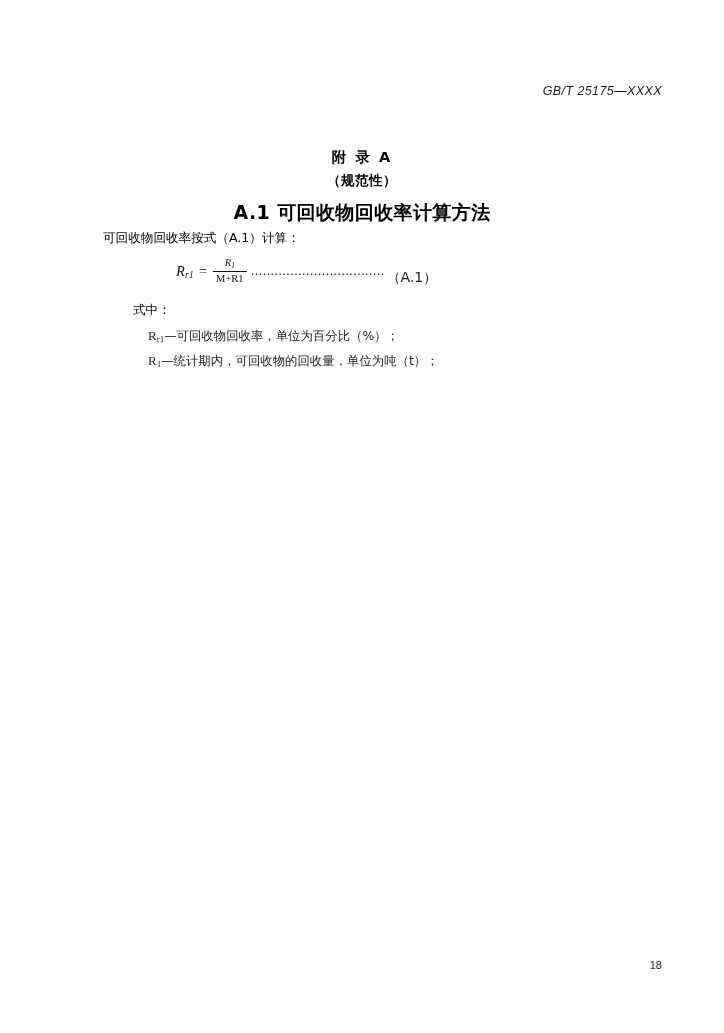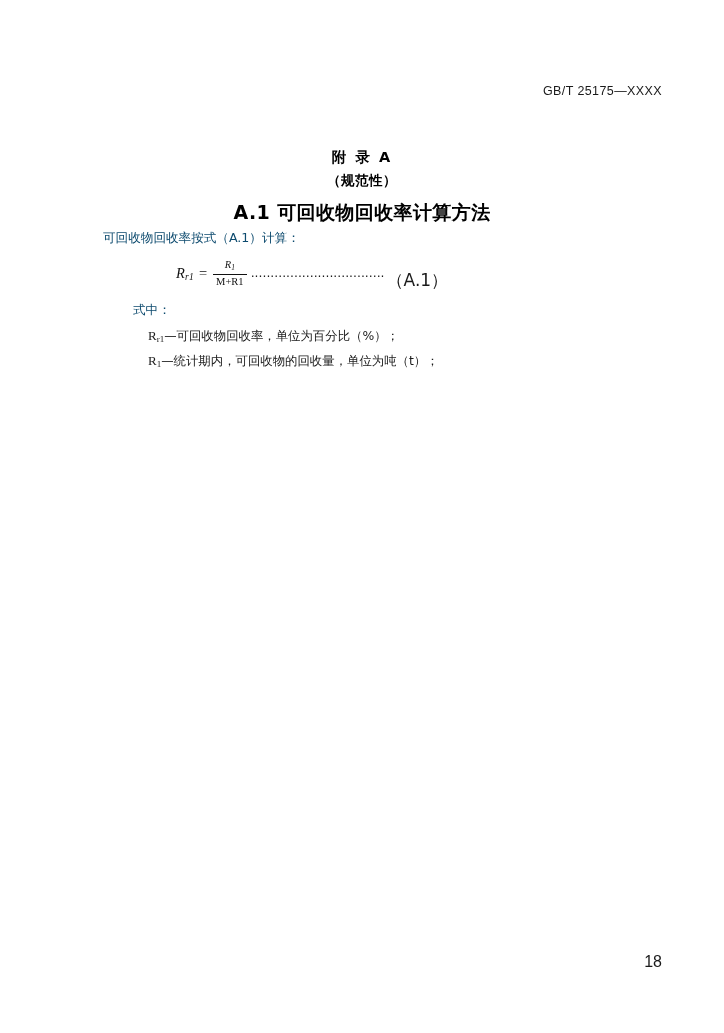--- a/index.html
+++ b/index.html
@@ -22,20 +22,21 @@
   
   .std-header {
     position: absolute;
     top: 84px;
     right: 62px;
     font-family: "Liberation Sans", sans-serif;
     font-size: 12.5px;
     letter-spacing: 0.4px;
     color: #1a1a1a;
     white-space: nowrap;
+    font-style: italic;
   }
 
   
   .annex-title {
     position: absolute;
     top: 148px;
     left: 0;
     width: 724px;
     text-align: center;
     font-family: "DejaVu Sans", sans-serif;
@@ -70,21 +71,21 @@
     letter-spacing: 0.4px;
     color: #000;
   }
 
   
   .para {
     position: absolute;
     font-family: "DejaVu Sans", sans-serif;
     font-size: 12.6px;
     line-height: 20px;
-    color: #0c4a6e;
+    color: #000000;
     white-space: nowrap;
   }
   .para-intro { top: 228px; left: 103px; }
   .para-where { top: 300px; left: 133px; }
 
   
   .formula-row {
     position: absolute;
     top: 256px;
     left: 176px;
@@ -135,21 +136,21 @@
     font-family: "DejaVu Sans", sans-serif;
     font-size: 12.4px;
     letter-spacing: 0px;
     margin: 0 2px 0 4px;
     color: #1a1a1a;
     position: relative;
     top: 3px;
   }
   .f-number {
     font-family: "DejaVu Sans", sans-serif;
-    font-size: 17px;
+    font-size: 14px;
     color: #1a1a1a;
     position: relative;
     top: 1px;
     margin-top: 12px;
   }
 
   
   .defs {
     position: absolute;
     top: 325px;
@@ -170,21 +171,21 @@
     font-size: 9px;
     vertical-align: -2px;
   }
 
   
   .page-number {
     position: absolute;
     bottom: 62px;
     right: 62px;
     font-family: "Liberation Sans", sans-serif;
-    font-size: 16px;
+    font-size: 11px;
     color: #1a1a1a;
     text-align: right;
   }
 </style>
 </head>
 <body>
 
 <div class="page">
 
   <div class="std-header">GB/T 25175—XXXX</div>

